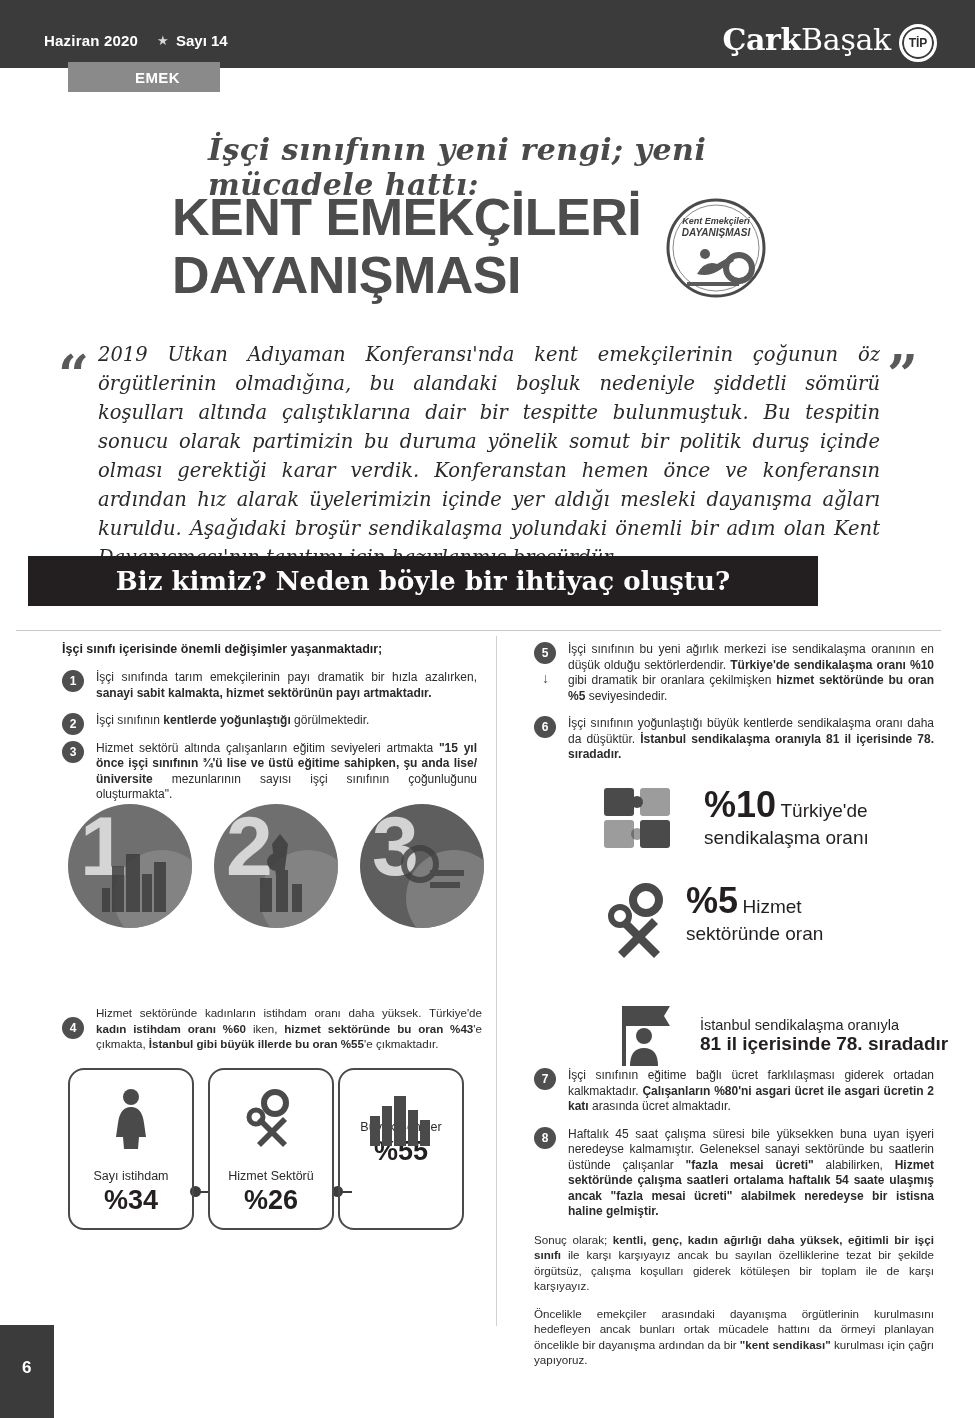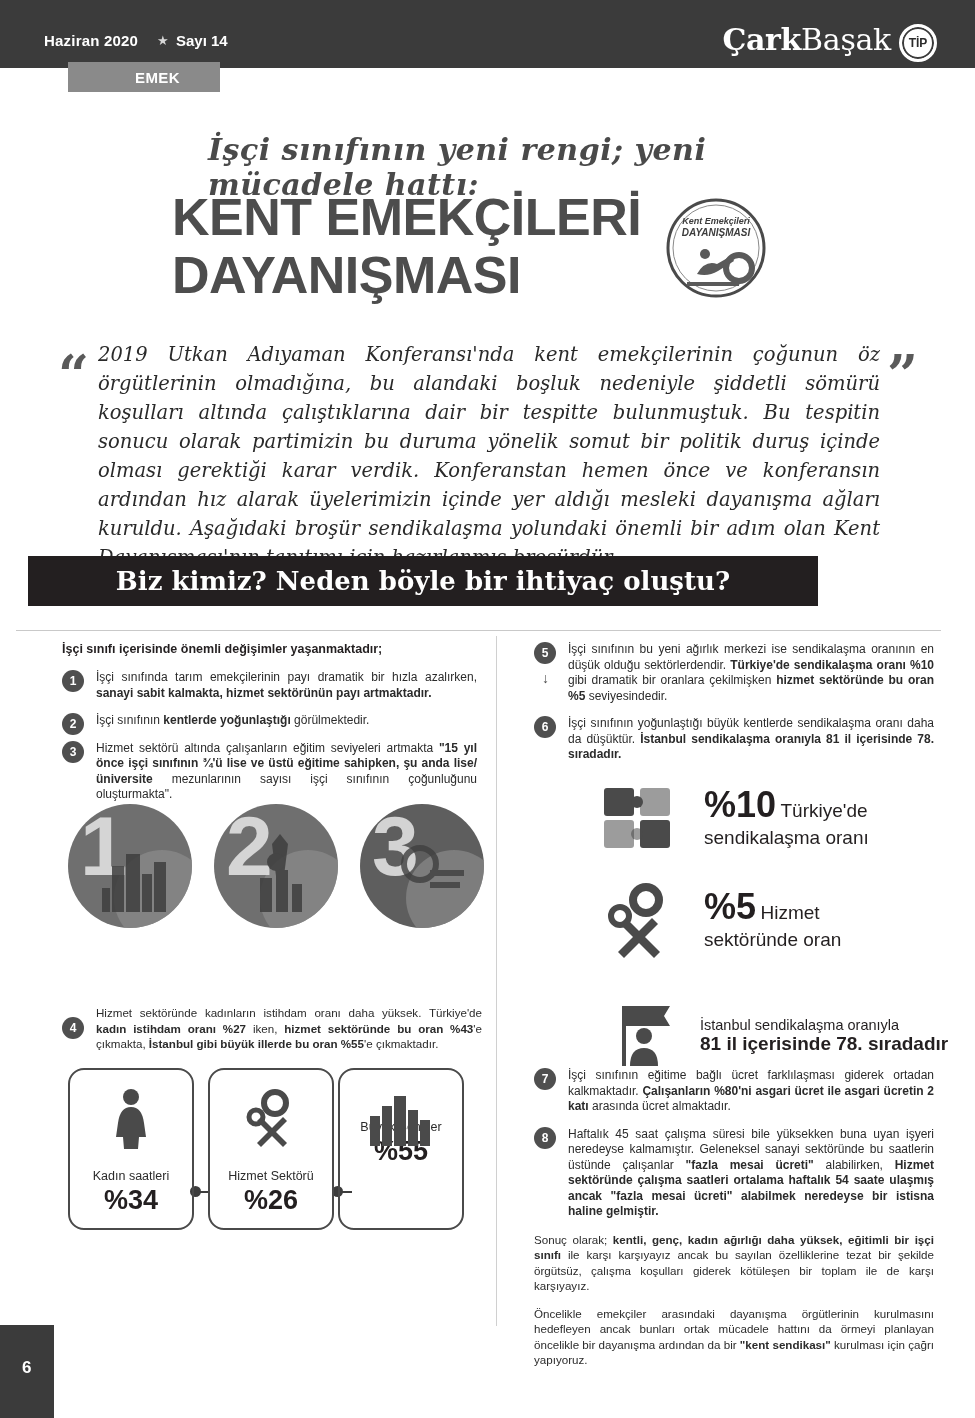--- a/index.html
+++ b/index.html
@@ -294,39 +294,39 @@
         <path d="M70 66 l34 0 0 6 -34 0z"></path>
           <path d="M70 78 l30 0 0 6 -30 0z"></path>
         <circle cx="60" cy="60" r="16" fill="none" stroke="#3f3f3f" stroke-width="6"></circle>
       </g>
     </svg>
   </div>
 </div>
 
 <div class="numrow4">
   <div class="numbadge">4</div>
-  <p class="para">Hizmet sektöründe kadınların istihdam oranı daha yüksek. Türkiye'de <b>kadın istihdam oranı %27</b> iken, <b>hizmet sektöründe bu oran %43</b>'e çıkmakta, <b>İstanbul gibi büyük illerde bu oran %55</b>'e çıkmaktadır.</p>
+  <p class="para">Hizmet sektöründe kadınların istihdam oranı daha yüksek. Türkiye'de <b>kadın istihdam oranı %60</b> iken, <b>hizmet sektöründe bu oran %43</b>'e çıkmakta, <b>İstanbul gibi büyük illerde bu oran %55</b>'e çıkmaktadır.</p>
 </div>
 
 <div class="cards">
   <div class="connector n1"></div>
   <div class="connector n2"></div>
   <div class="dot d1"></div>
   <div class="dot d2"></div>
 
   <div class="card k1">
     <div class="icon">
       <svg width="44" height="62" viewBox="0 0 44 62">
           <g fill="#4a4a4a">
         <circle cx="22" cy="10" r="8"></circle>
             <path d="M22 20 q-11 0 -13 16 l-2 14 h7 l1 12 h14 l1 -12 h7 l-2 -14 q-2 -16 -13 -16z"></path>
       </g>
         </svg>
     </div>
-    <div class="ctitle">Kadın saatleri</div>
+    <div class="ctitle">Sayı istihdam</div>
     <div class="cval">%34</div>
   </div>
 
   <div class="card k2">
     <div class="icon">
       <svg width="60" height="62" viewBox="0 0 60 62">
           <g fill="#4a4a4a">
         <circle cx="34" cy="16" r="11" fill="none" stroke="#4a4a4a" stroke-width="6"></circle>
         <circle cx="15" cy="30" r="7" fill="none" stroke="#4a4a4a" stroke-width="5"></circle>
         <path d="M16 56 l26 -26 4 4 -26 26z"></path>
@@ -380,21 +380,21 @@
     </g>
       </svg>
   </div>
   <div>
     <span class="stat-big">%10</span>
     <span class="stat-lab">Türkiye'de</span>
     <div class="stat-lab">sendikalaşma oranı</div>
   </div>
 </div>
 
-<div class="statrow sr2" style="display:flex;align-items:center;gap:18px;">
+<div class="statrow sr2" style="display:flex;align-items:flex-start;">
   <div>
     <svg width="86" height="78" viewBox="0 0 86 78">
         <g fill="#4a4a4a">
       <circle cx="46" cy="20" r="13" fill="none" stroke="#4a4a4a" stroke-width="8"></circle>
       <circle cx="20" cy="36" r="9" fill="none" stroke="#4a4a4a" stroke-width="6"></circle>
       <path d="M18 72 l34 -34 6 6 -34 34z"></path>
           <path d="M60 72 l-34 -34 -6 6 34 34z"></path>
     </g>
       </svg>
   </div>

